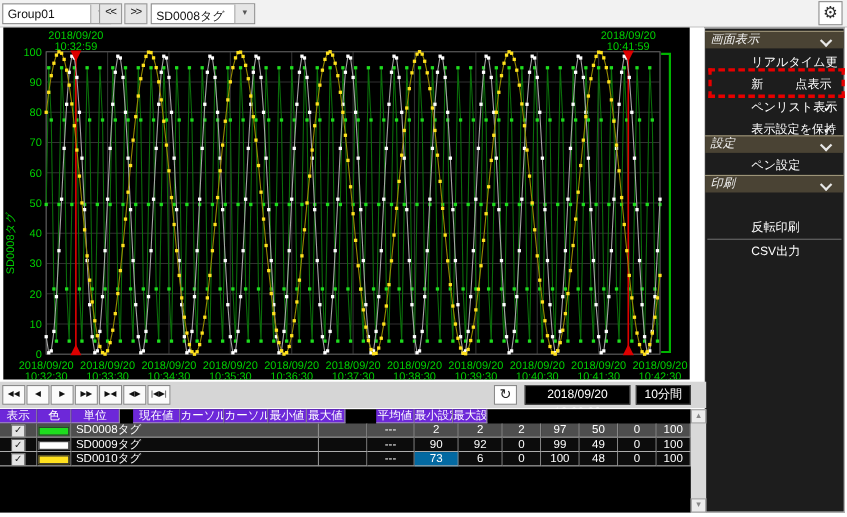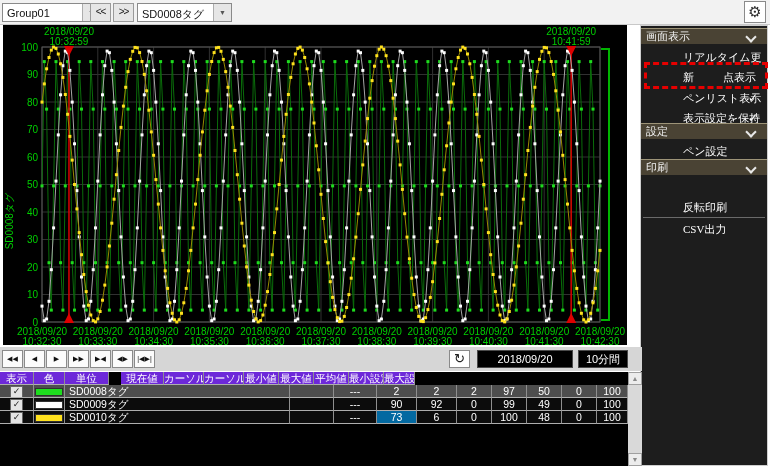--- a/index.html
+++ b/index.html
@@ -12,21 +12,21 @@
   #topbar{position:absolute;left:0;top:0;width:770px;height:24px;background:#f2f2f2;border-bottom:1px solid #c8c8c8;}
   .dd{position:absolute;top:3px;height:19px;background:#fff;border:1px solid #8a8a8a;box-sizing:border-box;font-size:11px;color:#111;}
   .dd .dd-text{position:absolute;left:4px;top:3px;white-space:nowrap;}
   .dd .dd-btn{position:absolute;right:0;top:0;width:17px;height:100%;background:#e6e6e6;border-left:1px solid #adadad;text-align:center;color:#555;font-size:7px;line-height:17px;}
   .tb-btn{position:absolute;top:3px;width:21px;height:19px;background:#e6e6e6;border:1px solid #9a9a9a;box-sizing:border-box;text-align:center;font-size:10px;line-height:16px;color:#222;letter-spacing:-1px;}
   #gear-btn{position:absolute;right:4px;top:1px;width:22px;height:22px;background:#fff;border:1px solid #8a8a8a;box-sizing:border-box;text-align:center;font-size:15px;line-height:20px;color:#2e2e2e;}
   
   #chart-panel{position:absolute;left:3px;top:25px;width:624px;height:320px;background:#000;}
   
   #sidebar{position:absolute;left:640px;top:25px;width:128px;height:441px;background:#1d1d1d;border:1px solid #cfcfcf;box-sizing:border-box;}
-  .sb-header{position:absolute;left:0;width:100%;height:16px;background:#4a4334;border-top:1px solid #9d9478;box-sizing:border-box;color:#f2f2f2;font-size:11px;line-height:15px;padding-left:5px;}
+  .sb-header{position:absolute;left:0;width:100%;height:16px;background:#4a4334;border-top:1px solid #9d9478;box-sizing:border-box;color:#f2f2f2;font-size:11px;line-height:15px;padding-left:5px;font-style:italic;}
   .sb-item{position:absolute;left:0;width:100%;height:20px;color:#ffffff;font-size:11px;line-height:20px;padding-left:42px;box-sizing:border-box;}
   .sb-check{position:absolute;right:9px;top:0;font-size:12px;font-weight:bold;color:#fff;}
   .chev{position:absolute;right:12px;top:4px;width:6px;height:6px;border-right:2px solid #e8e8e8;border-bottom:2px solid #e8e8e8;transform:rotate(45deg);}
   .sb-divider{position:absolute;left:2px;width:122px;height:0;border-top:1px solid #6a6a6a;}
   #highlight-box{position:absolute;left:3px;top:36px;width:118px;height:21px;border:3px dashed #e60000;}
   
   #transport{position:absolute;left:0;top:347px;width:642px;height:24px;background:#d6d6d6;}
   .tr-btn{position:absolute;top:3px;width:21px;height:18px;background:#fbfbfb;border:1px solid #8a8a8a;box-sizing:border-box;text-align:center;font-size:7px;line-height:15px;color:#111;}
   #refresh-btn{position:absolute;left:449px;top:3px;width:21px;height:18px;background:#fff;border:1px solid #8a8a8a;box-sizing:border-box;text-align:center;font-size:13px;line-height:15px;color:#222;}
   .blk-box{position:absolute;top:3px;height:18px;background:#000;border:1px solid #4a4a4a;box-sizing:border-box;color:#fff;font-size:11px;text-align:center;line-height:16px;}
@@ -870,21 +870,21 @@
   <div class="sb-header" style="top:2px;"><span>画面表示</span><span class="chev"></span></div>
   <div class="sb-item" style="top:21px;"><span>リアルタイム更新</span></div>
   <div class="sb-item" style="top:41px;margin-left:40px;"><span>点表示</span><span class="sb-check">✓</span></div>
   <div class="sb-item" style="top:62px;"><span>ペンリスト表示</span><span class="sb-check">✓</span></div>
   <div class="sb-item" style="top:82px;"><span>表示設定を保持</span><span class="sb-check">✓</span></div>
   <div class="sb-header" style="top:97px;"><span>設定</span><span class="chev"></span></div>
   <div class="sb-item" style="top:115px;"><span>ペン設定</span></div>
   <div class="sb-header" style="top:133px;"><span>印刷</span><span class="chev"></span></div>
   <div class="sb-item" style="top:171px;"><span>反転印刷</span></div>
   <div class="sb-divider" style="top:191px;"></div>
-  <div class="sb-item" style="top:193px;font-family:Liberation Serif, serif;"><span>CSV出力</span></div>
+  <div class="sb-item" style="top:193px;"><span>CSV出力</span></div>
   <div id="highlight-box"></div>
 </div>
 
 <div id="transport">
   <div id="nav-buttons">
       <div class="tr-btn" style="left: 2px;">◀◀</div>
       <div class="tr-btn" style="left: 24px;">◀</div>
       <div class="tr-btn" style="left: 46px;">▶</div>
       <div class="tr-btn" style="left: 68px;">▶▶</div>
       <div class="tr-btn" style="left: 90px;">▶◀</div>
@@ -900,21 +900,21 @@
   <div id="grid">
       <div class="t-row t-head">
         <div class="t-cell" style="width: 34px;">表示</div>
         <div class="t-cell" style="width: 31px;">色</div>
         <div class="t-cell" style="width: 44px;">単位</div>
         <div class="t-cell" style="width: 43px; margin-left: 12px;">現在値</div>
         <div class="t-cell" style="width: 40px;">カーソル1</div>
         <div class="t-cell" style="width: 40px;">カーソル2</div>
         <div class="t-cell" style="width: 35px;">最小値</div>
         <div class="t-cell" style="width: 35px;">最大値</div>
-        <div class="t-cell" style="width: 35px;">平均値</div>
+        <div class="t-cell" style="width: 35px; margin-left: 28px;">平均値</div>
         <div class="t-cell" style="width: 35px;">最小設定</div>
         <div class="t-cell" style="width: 31px;">最大設定</div>
       </div>
       <div class="t-row">
         <div class="t-cell" style="width: 34px; background: rgb(78, 78, 78);">
           <div class="cbx">✓</div>
         </div>
         <div class="t-cell" style="width: 31px; background: rgb(78, 78, 78);">
           <div class="swatch" style="background: rgb(30, 221, 30);"></div>
         </div>

